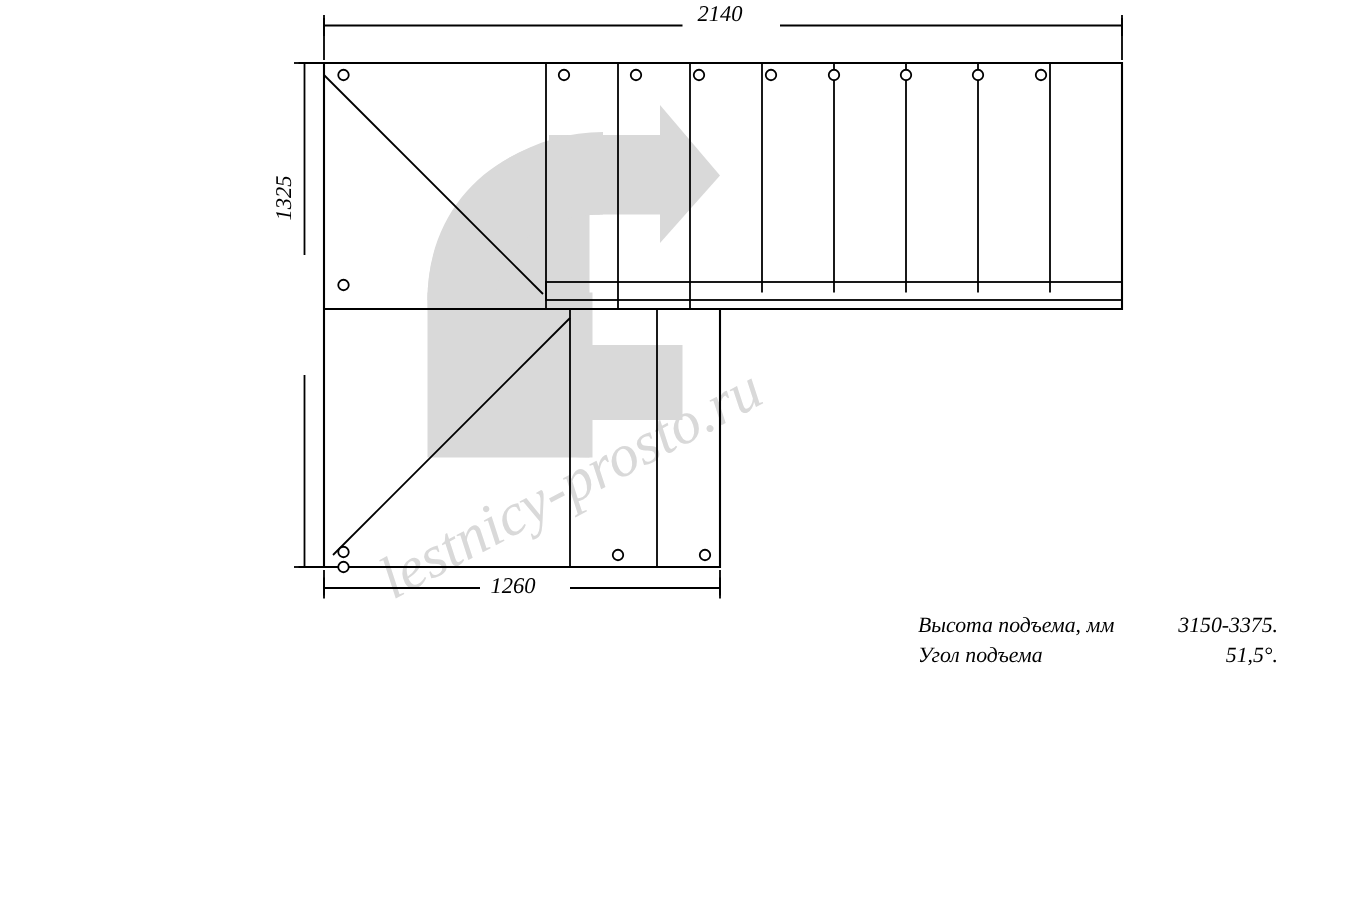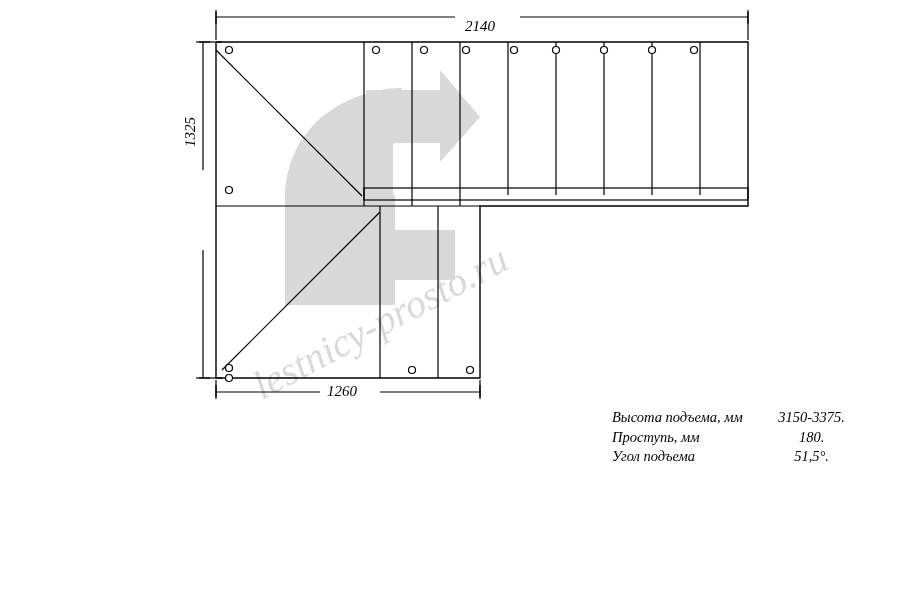--- a/index.html
+++ b/index.html
@@ -25,21 +25,21 @@
   .dim-label {
     position: absolute;
     font-family: "Liberation Serif", serif;
     font-style: italic;
     font-size: 15px;
     color: #000000;
     white-space: nowrap;
   }
   #dim-top-label {
     left: 465px;
-    top: 18px;
+    top: 2px;
   }
   #dim-left-label {
     left: 182px;
     top: 172px;
     transform: rotate(-90deg);
     transform-origin: left top;
     width: 80px;
     text-align: center;
   }
   #dim-bottom-label {
@@ -59,21 +59,21 @@
   }
   #spec-table td {
     padding: 1px 0;
     line-height: 17.5px;
   }
   #spec-table td.key {
     text-align: left;
     white-space: nowrap;
   }
   #spec-table td.val {
-    text-align: center;
+    text-align: right;
     white-space: nowrap;
   }
   #watermark {
     position: absolute;
     left: 0;
     top: 0;
     width: 900px;
     height: 600px;
     pointer-events: none;
   }
@@ -171,23 +171,19 @@
   <div class="dim-label" id="dim-left-label">1325</div>
   <div class="dim-label" id="dim-bottom-label">1260</div>
 
   <table id="spec-table">
     <tbody>
       <tr>
         <td class="key">Высота подъема, мм</td>
         <td class="val">3150-3375.</td>
       </tr>
       <tr>
-        <td class="key">Проступь, мм</td>
-        <td class="val">180.</td>
-      </tr>
-      <tr>
         <td class="key">Угол подъема</td>
         <td class="val">51,5°.</td>
       </tr>
     </tbody>
   </table>
 
 </div>
 
 </body></html>

